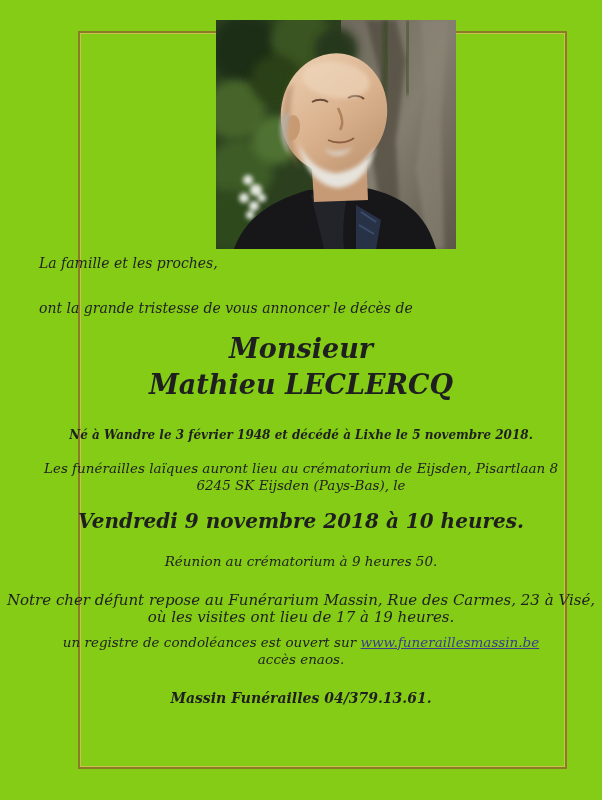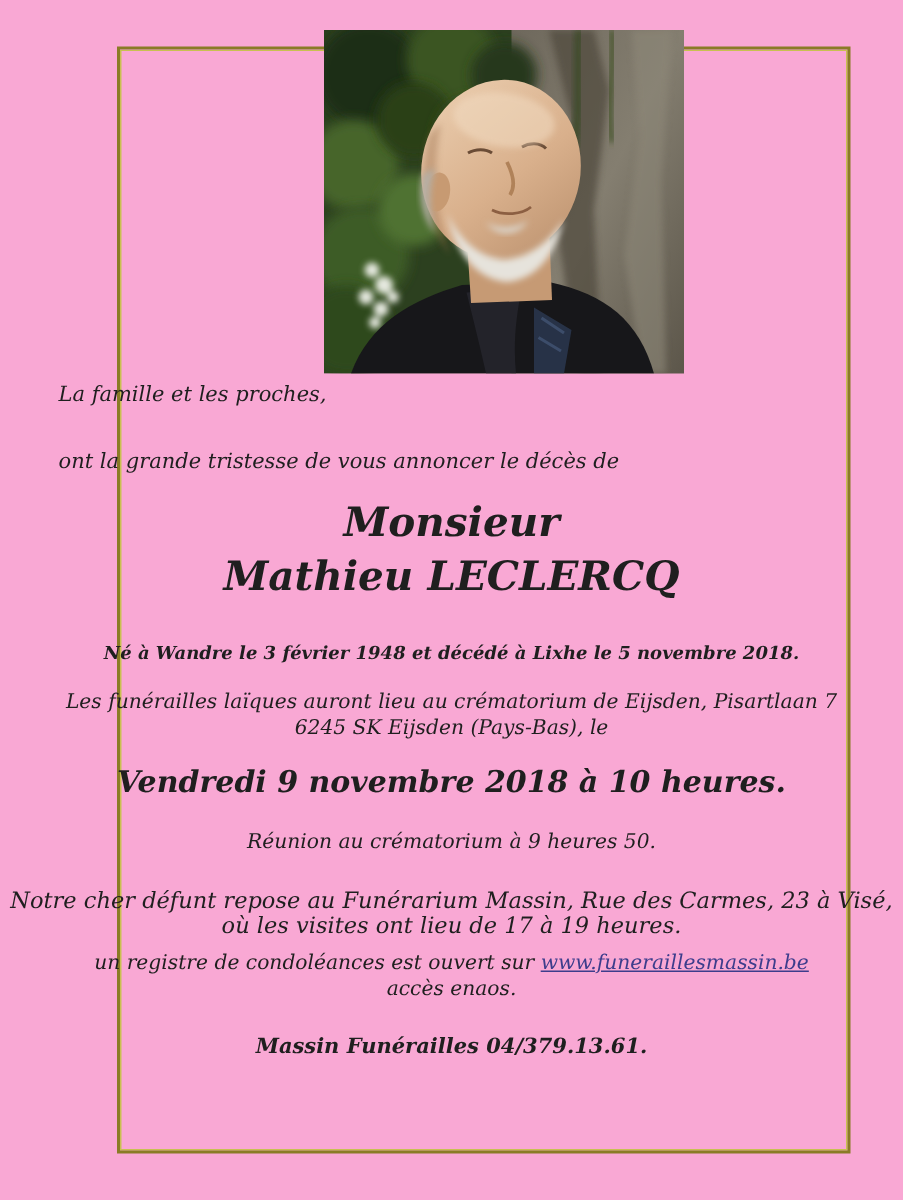--- a/index.html
+++ b/index.html
@@ -4,21 +4,21 @@
 <style>
   html, body {
     margin: 0;
     padding: 0;
     background: #ffffff;
   }
   .page {
     position: relative;
     width: 602px;
     height: 800px;
-    background: #f9a8d4;
+    background: #84cc16;
     font-family: "DejaVu Serif", serif;
     font-style: italic;
     color: #1f1f1f;
     overflow: hidden;
   }
   .frame {
     position: absolute;
     left: 78px;
     top: 31px;
     width: 485px;
@@ -180,21 +180,21 @@
   <div class="txt-left intro2">ont la grande tristesse de vous annoncer le décès de</div>
 
   <div class="txt name-title">
     <div>Monsieur</div>
     <div>Mathieu LECLERCQ</div>
   </div>
 
   <div class="txt birth-death">Né à Wandre le 3 février 1948 et décédé à Lixhe le 5 novembre 2018.</div>
 
   <div class="txt funeral">
-    <div>Les funérailles laïques auront lieu au crématorium de Eijsden, Pisartlaan 7</div>
+    <div>Les funérailles laïques auront lieu au crématorium de Eijsden, Pisartlaan 8</div>
     <div>6245 SK Eijsden (Pays-Bas), le</div>
   </div>
 
   <div class="txt date-heading">Vendredi 9 novembre 2018 à 10 heures.</div>
 
   <div class="txt meeting">Réunion au crématorium à 9 heures 50.</div>
 
 
   <div class="txt repose">
     <div>Notre cher défunt repose au Funérarium Massin, Rue des Carmes, 23 à Visé,</div>

